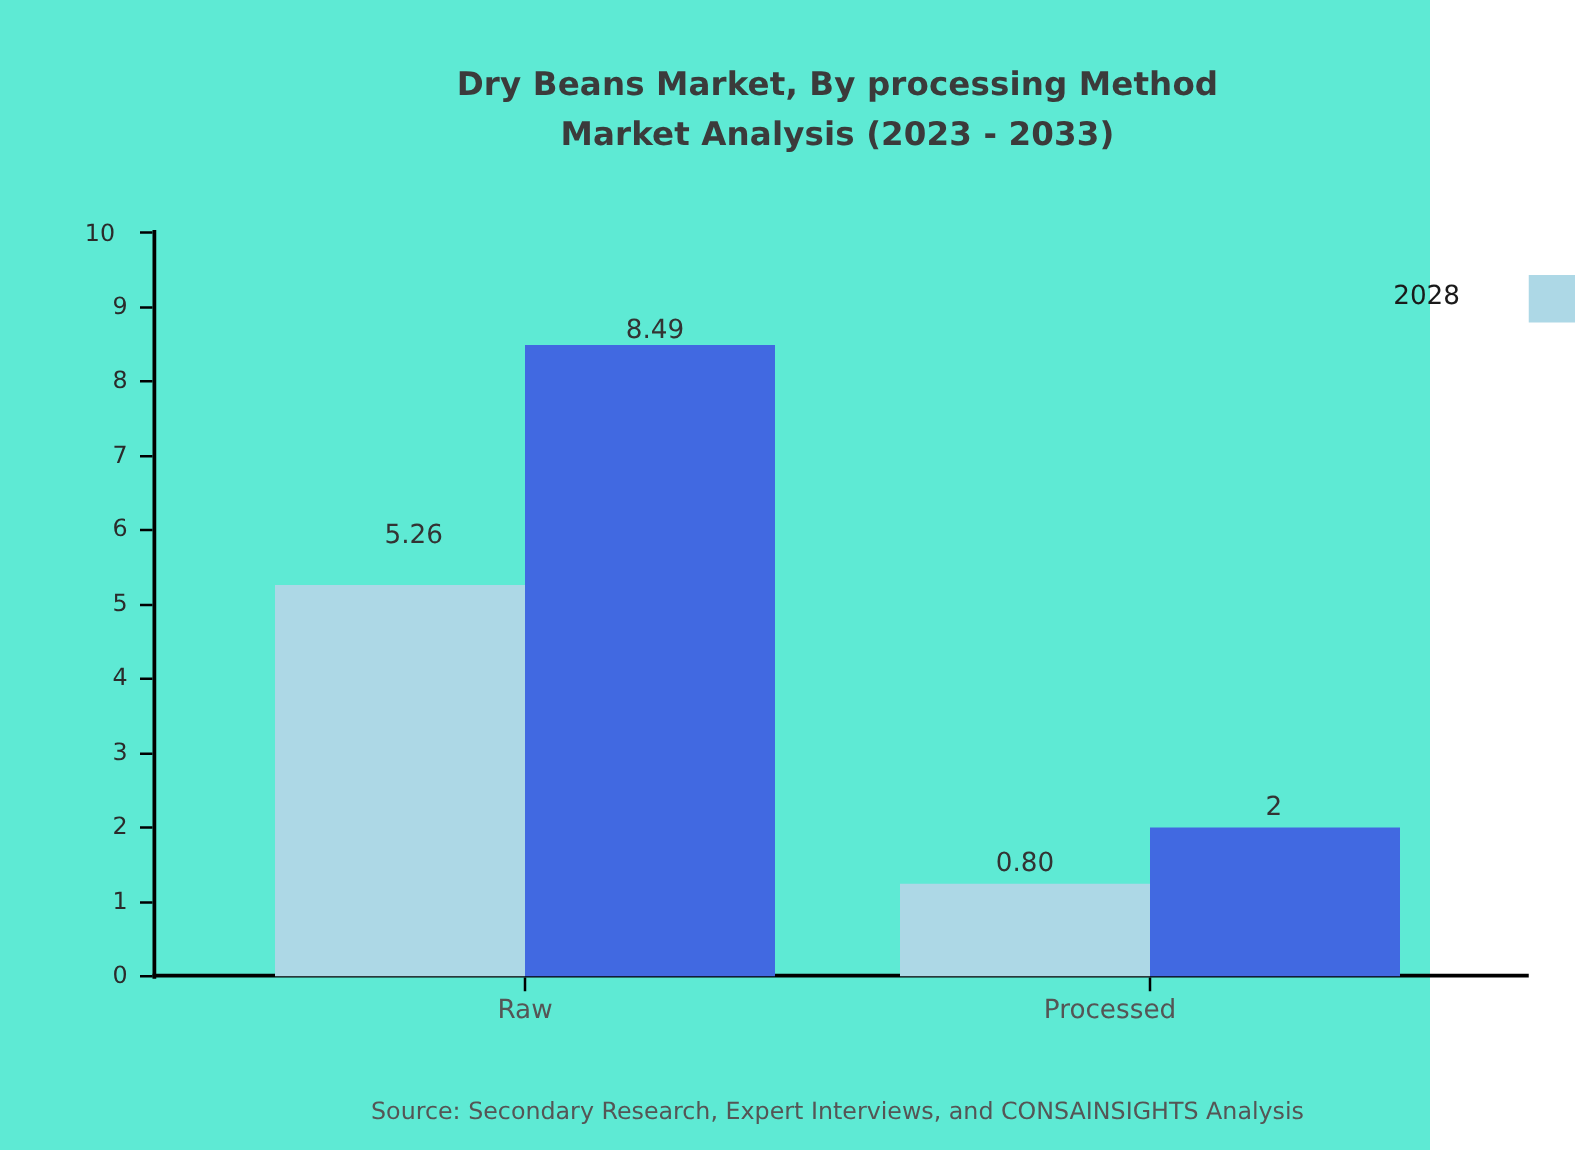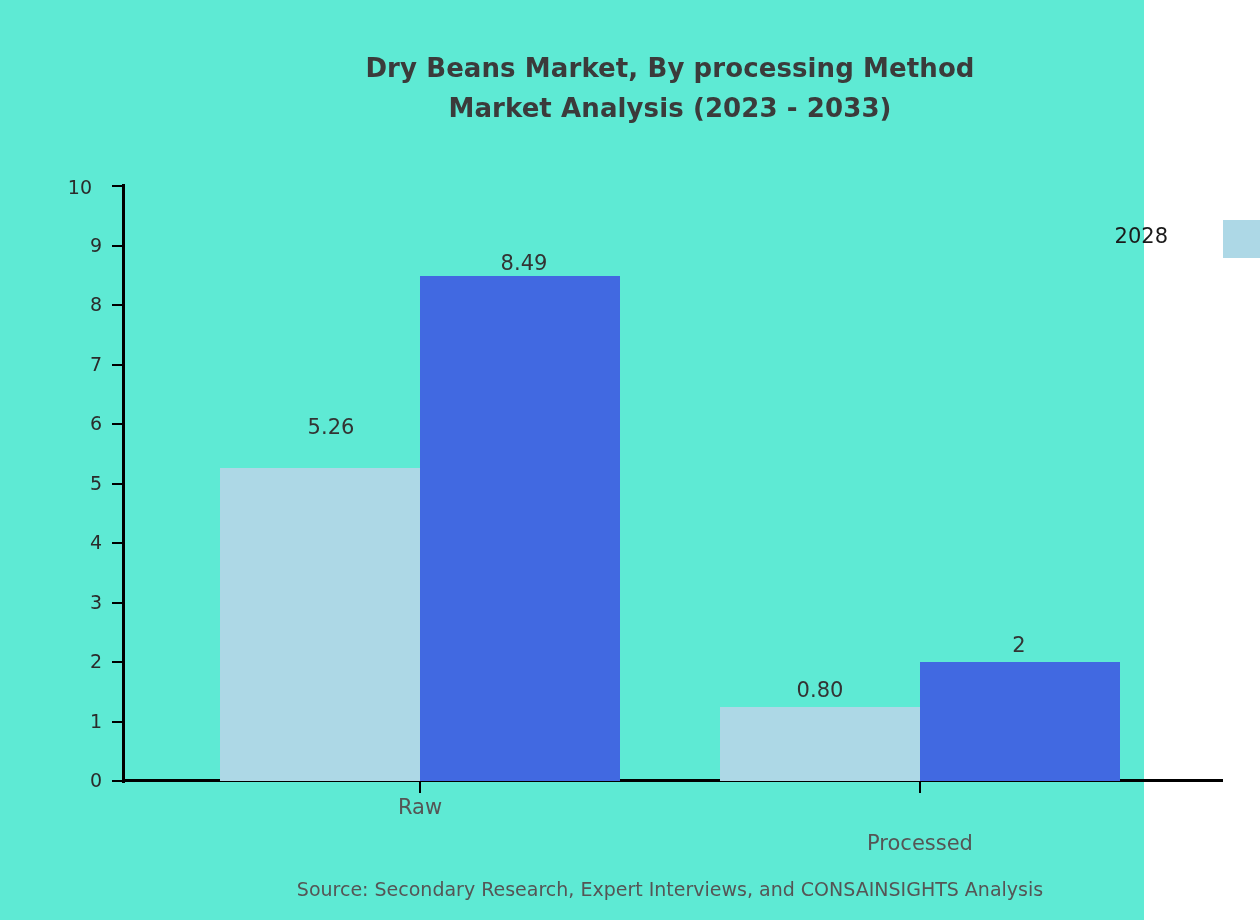--- a/index.html
+++ b/index.html
@@ -181,21 +181,21 @@
   <div class="ytick" style="left:112px; top:245px;"></div>
   <div class="ytick-label" style="left:62px; top:236px;">9</div>
 
   <div class="ytick" style="left:112px; top:185px;"></div>
   <div class="ytick-label" style="left:52px; top:160px;margin-top:18px;">10</div>
 
   <div class="xtick" style="left:419px;"></div>
   <div class="xtick-label" style="left:420px;">Raw</div>
 
   <div class="xtick" style="left:919px;"></div>
-  <div class="xtick-label" style="left:920px;margin-top:36px;">Processed</div>
+  <div class="xtick-label" style="left:888px;">Processed</div>
 
   <div class="bar bar-2023" style="left:220px; width:200px; height:313px; top:468px;"></div>
   <div class="bar-label" style="left:320px; top:415px;margin-left:11px;">5.26</div>
 
   <div class="bar bar-2033" style="left:420px; width:200px; height:505px; top:276px;"></div>
   <div class="bar-label" style="left:524px; top:251px;">8.49</div>
 
   <div class="bar bar-2023" style="left:720px; width:200px; height:74px; top:707px;"></div>
   <div class="bar-label" style="left:820px; top:678px;">0.80</div>
 

